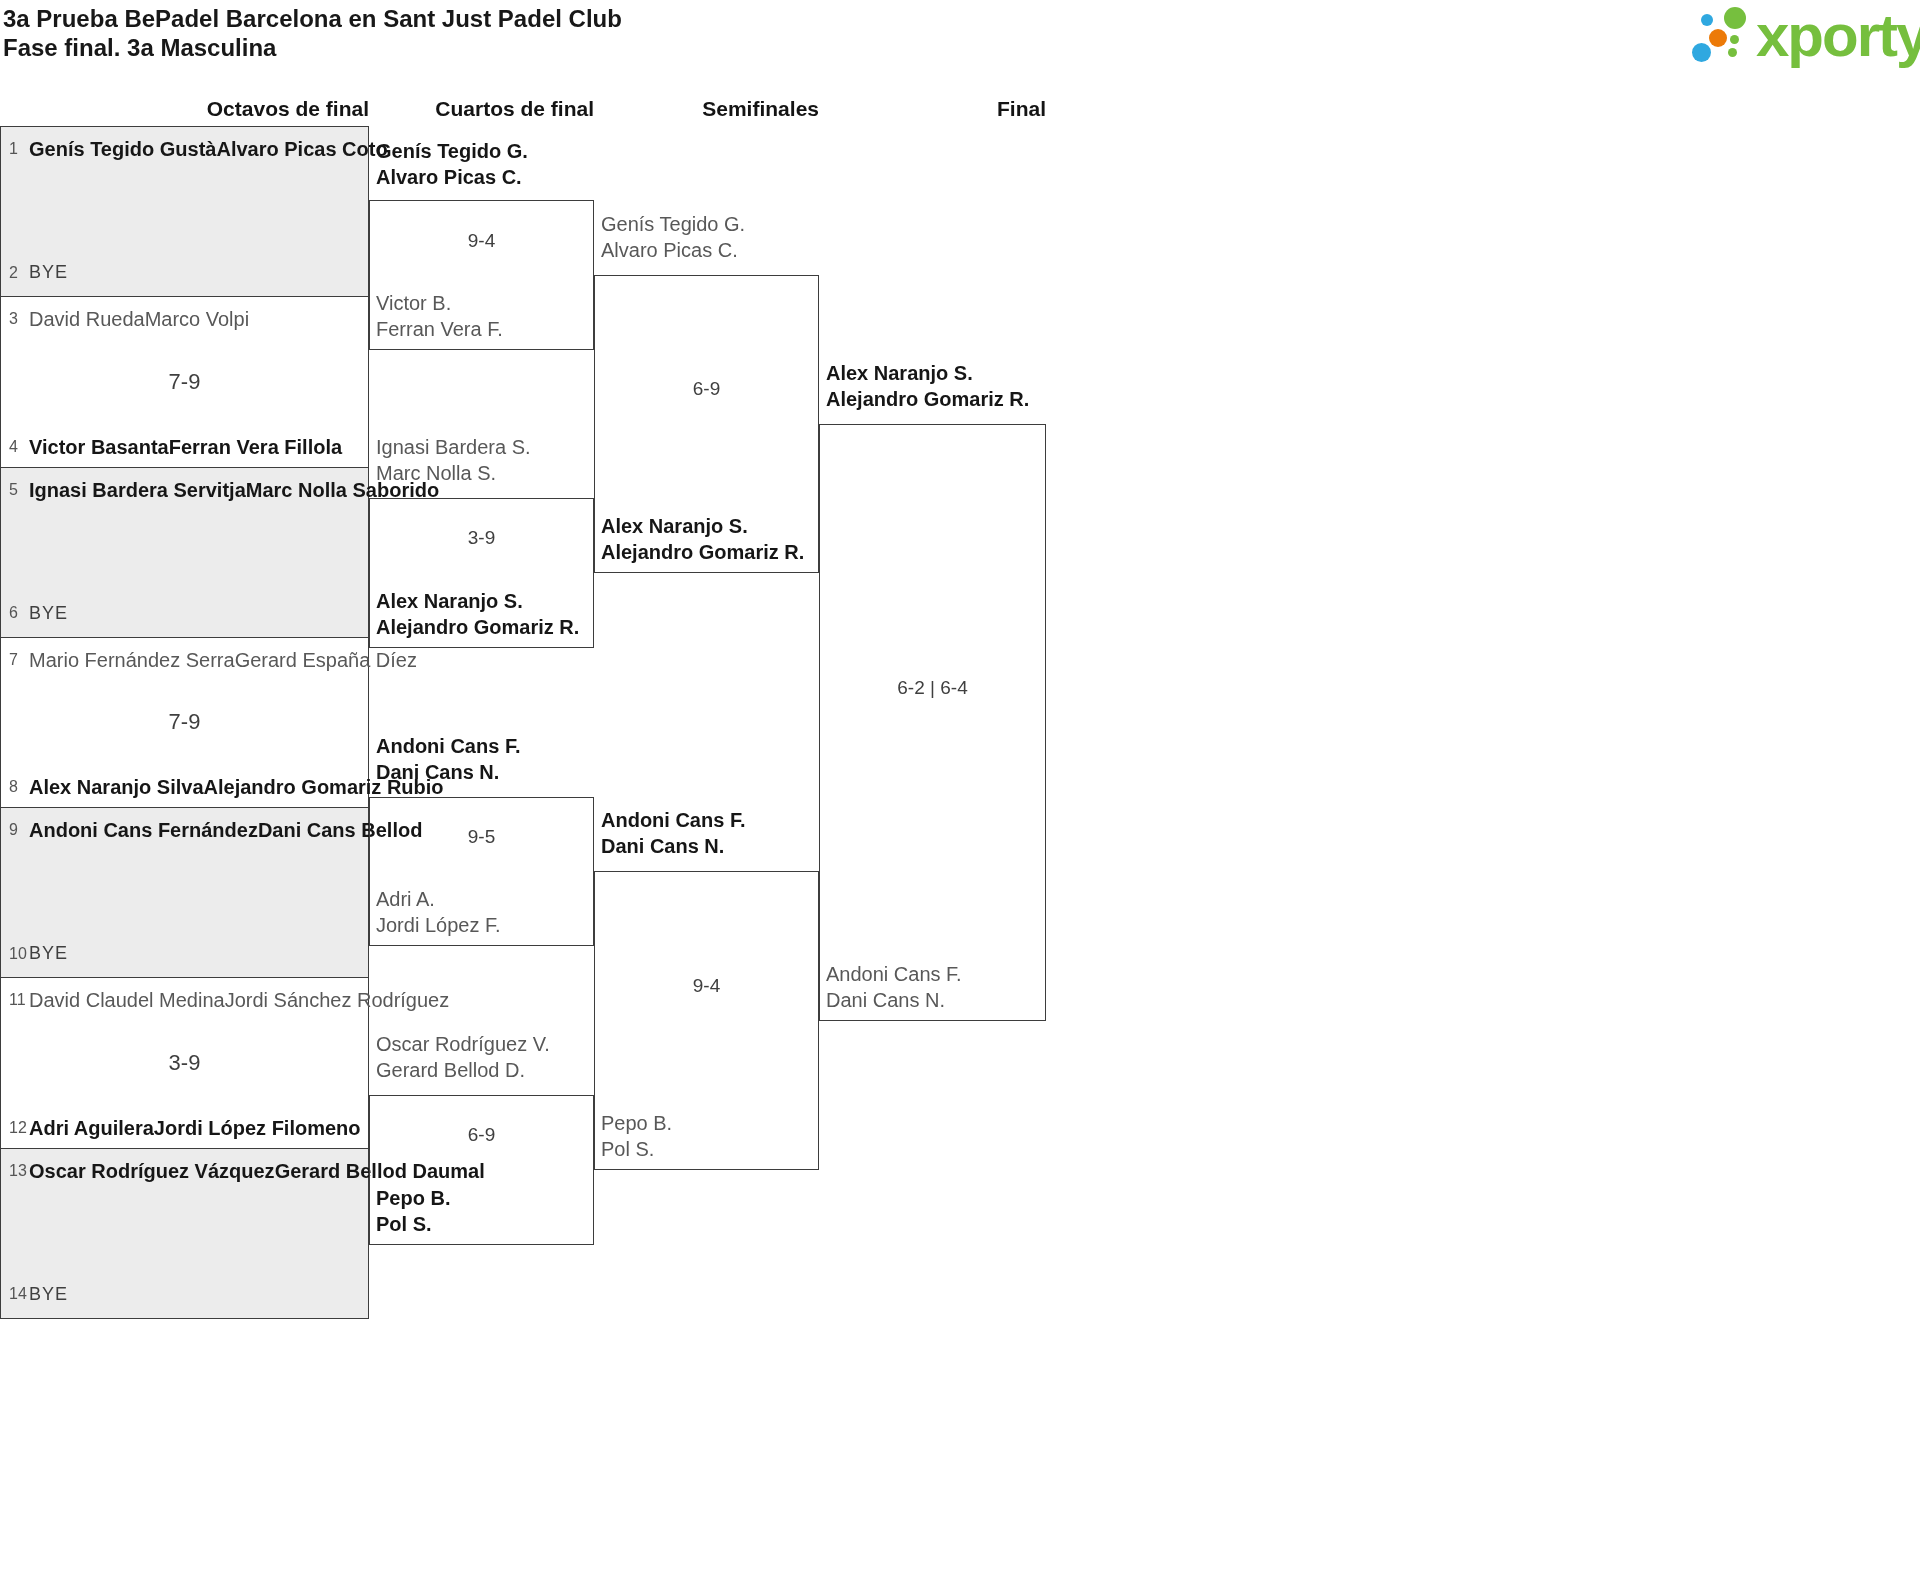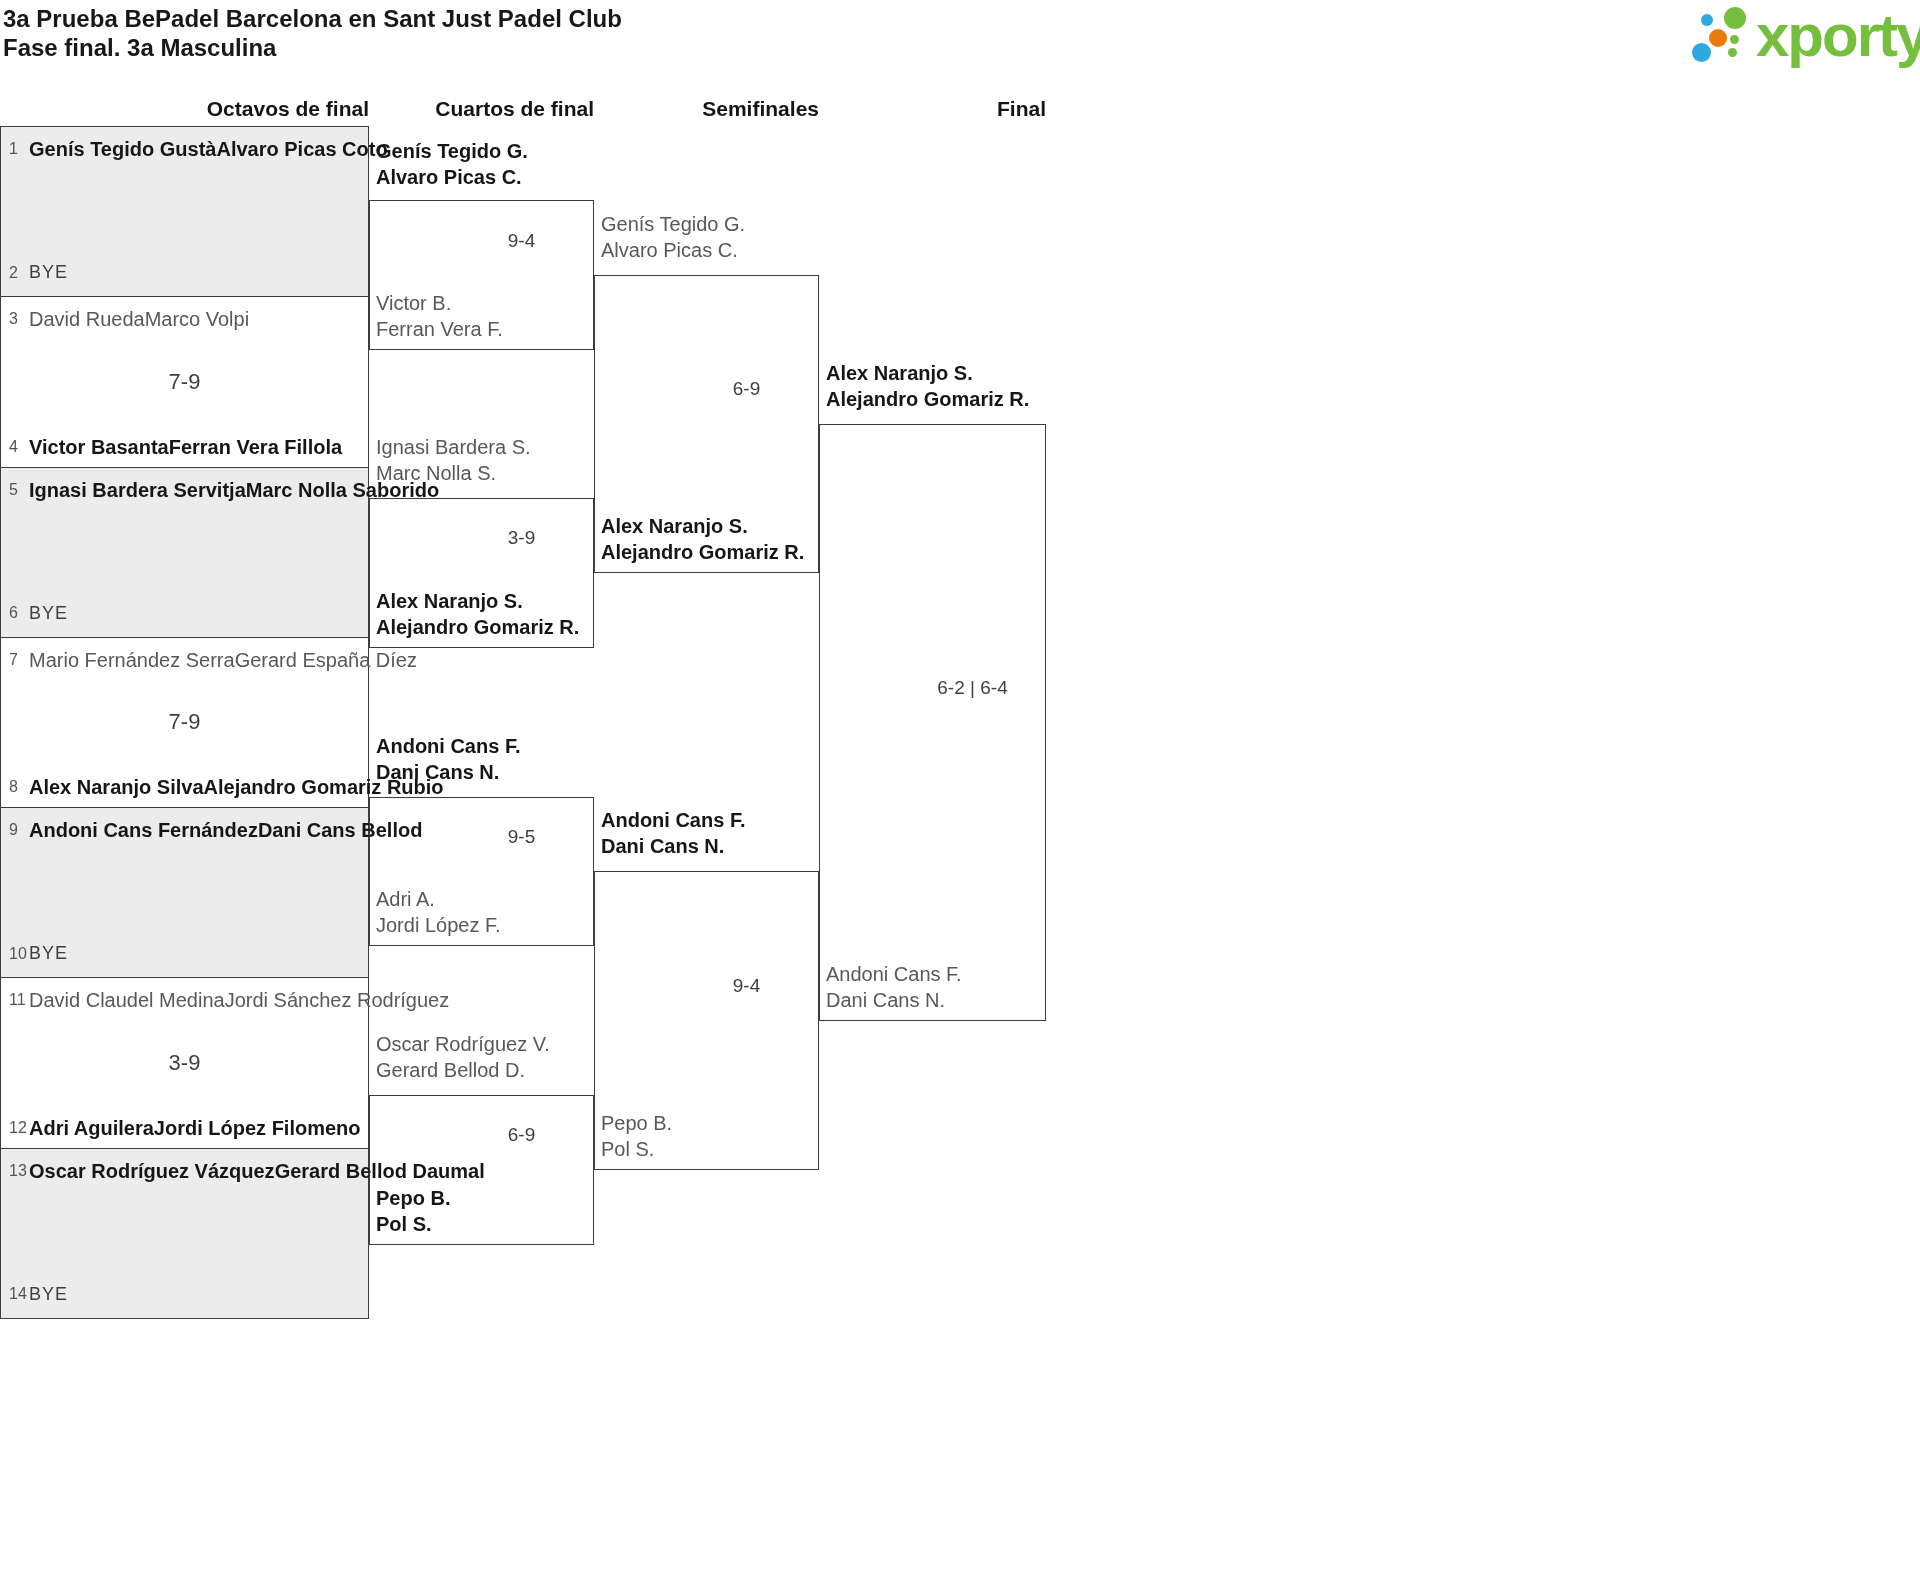--- a/index.html
+++ b/index.html
@@ -21,21 +21,21 @@
   .nline{font-size:20px;line-height:26px;white-space:nowrap;}
   .w .nline{font-weight:700;color:#161616;}
   .l .nline{font-weight:400;color:#585858;}
   .oct-score{position:absolute;left:0;right:0;top:50%;transform:translateY(-50%);
              text-align:center;font-size:22px;color:#3f3f3f;}
   .byerow{position:absolute;left:5px;bottom:13px;display:flex;align-items:center;}
   .byelabel{font-size:18px;color:#3f3f3f;letter-spacing:1px;}
   
   .mrect{position:absolute;border:1px solid #3d3d3d;box-sizing:border-box;background:transparent;}
   .rlabel{position:absolute;display:flex;flex-direction:column;}
-  .rscore{position:absolute;text-align:center;font-size:19px;color:#3f3f3f;height:24px;line-height:24px;padding-left:40px;}
+  .rscore{position:absolute;text-align:center;font-size:19px;color:#3f3f3f;height:24px;line-height:24px;}
   
   .logo{position:absolute;left:1685px;top:2px;width:230px;height:70px;cursor:pointer;}
   .dot{position:absolute;border-radius:50%;}
   .logo-text{position:absolute;left:71px;top:4px;font-size:60px;font-weight:700;
              letter-spacing:-2px;color:#76BF3E;line-height:60px;}
 </style>
 </head>
 <body>
 
 <div class="page">

